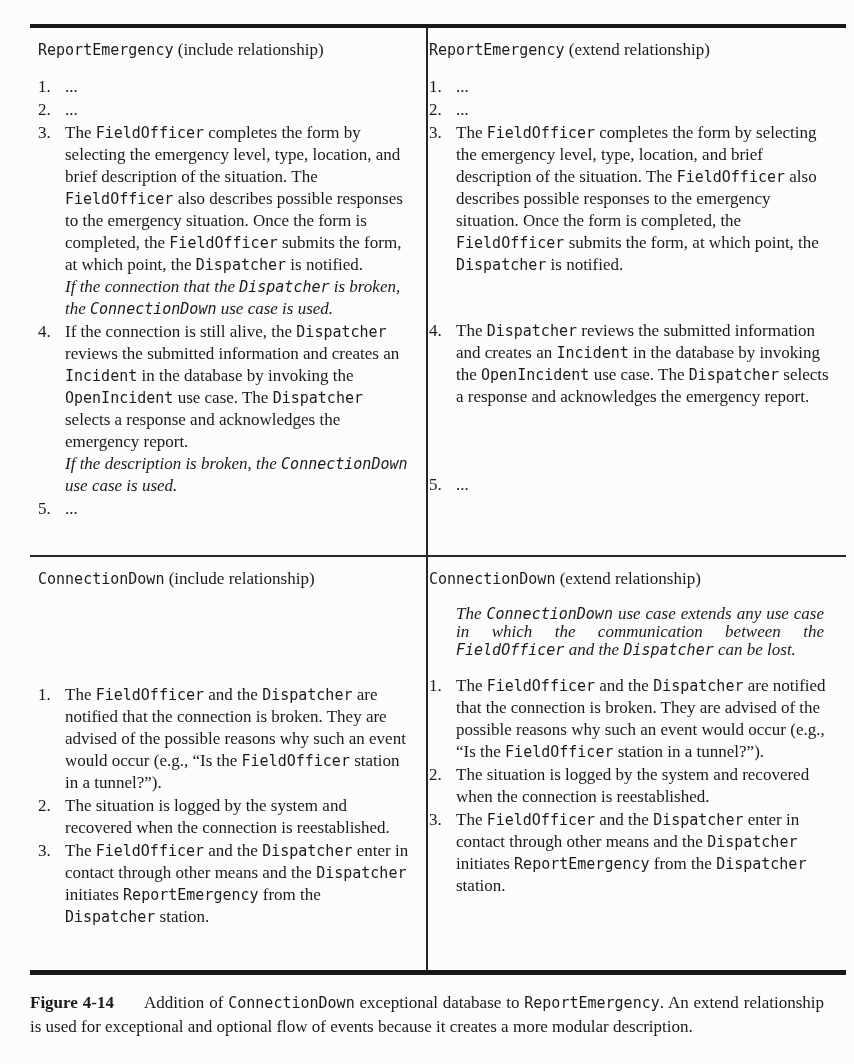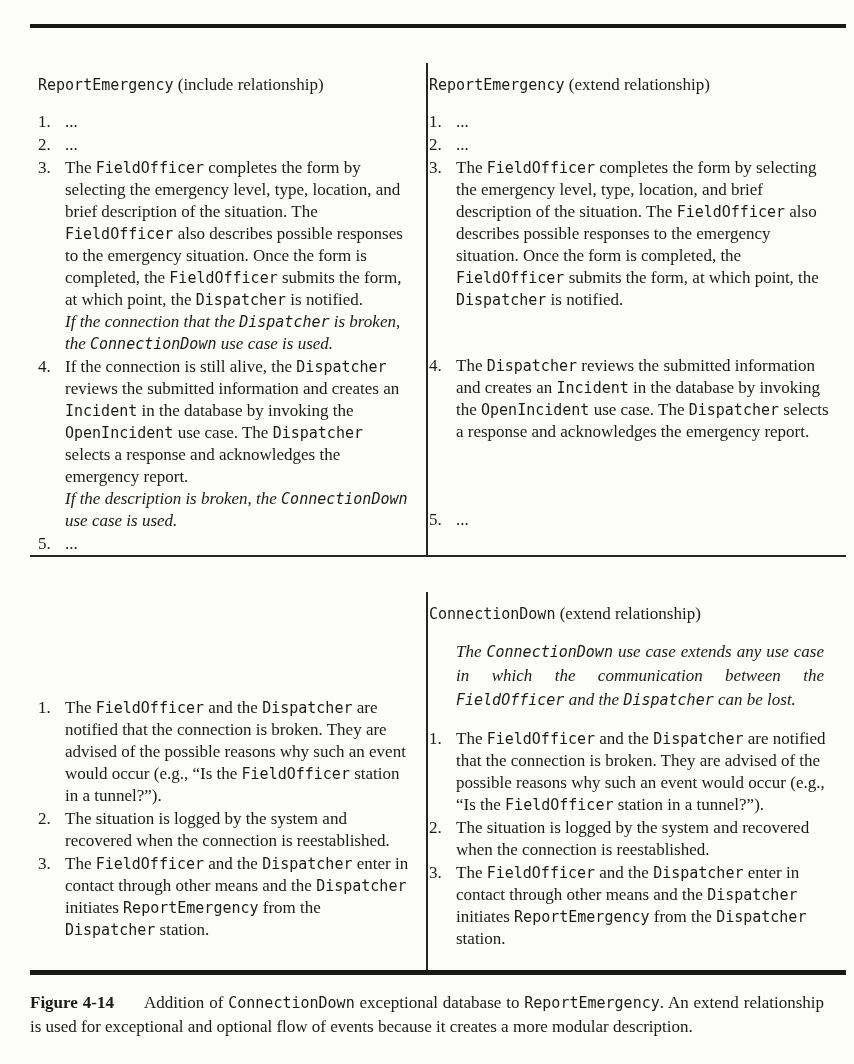--- a/index.html
+++ b/index.html
@@ -26,35 +26,34 @@
     background:transparent;
   }
   .trow{display:flex;}
   .trow-top{height:527px;border-bottom:2px solid #262626;}
   .trow-bottom{height:413px;}
   .cell{
     box-sizing:border-box;
     padding:11px 16px 0 8px;
     font-size:17px;line-height:22px;
     overflow:hidden;
-    margin-top:35px;
   }
   .cell-l{width:398px;border-right:2px solid #262626;}
   .cell-r{width:418px;padding-left:1px;}
   .cell-header{margin-bottom:15px;white-space:nowrap;}
 
   .item{display:flex;margin-bottom:1px;}
   .num{width:27px;flex:none;}
   .ibody{flex:1;min-width:0;}
   .para{margin:0;}
   .gap44{margin-top:44px;}
   .gap66{margin-top:66px;}
   .gap94{margin-top:94px;}
   .gap16{margin-top:16px;}
-  .intro{margin:10px 6px 0 27px;line-height:24px;text-align:justify;}
+  .intro{margin:10px 6px 0 27px;line-height:18px;text-align:justify;}
 
   .caption{
     position:absolute;left:30px;top:991px;width:794px;
     font-size:17px;line-height:23px;text-align:justify;
   }
 </style>
 </head>
 <body>
 
 <div class="figtable">
@@ -127,20 +126,21 @@
         <div class="ibody">
             <p class="para"><span class="seg-r">...</span></p>
           </div>
       </div>
     </div>
 
   </div>
   <div class="trow trow-bottom">
 
     <div class="cell cell-l">
+      <div class="cell-header"><span class="seg-c">ConnectionDown</span><span class="seg-r"> (include relationship)</span></div>
       <div class="item gap94">
         <span class="num">1.</span>
         <div class="ibody">
             <p class="para"><span class="seg-r">The </span><span class="seg-c">FieldOfficer</span><span class="seg-r"> and the </span><span class="seg-c">Dispatcher</span><span class="seg-r"> are notified that the connection is broken. They are advised of the possible reasons why such an event would occur (e.g., “Is the </span><span class="seg-c">FieldOfficer</span><span class="seg-r"> station in a tunnel?”).</span></p>
           </div>
       </div>
       <div class="item">
         <span class="num">2.</span>
         <div class="ibody">
             <p class="para"><span class="seg-r">The situation is logged by the system and recovered when the connection is reestablished.</span></p>

